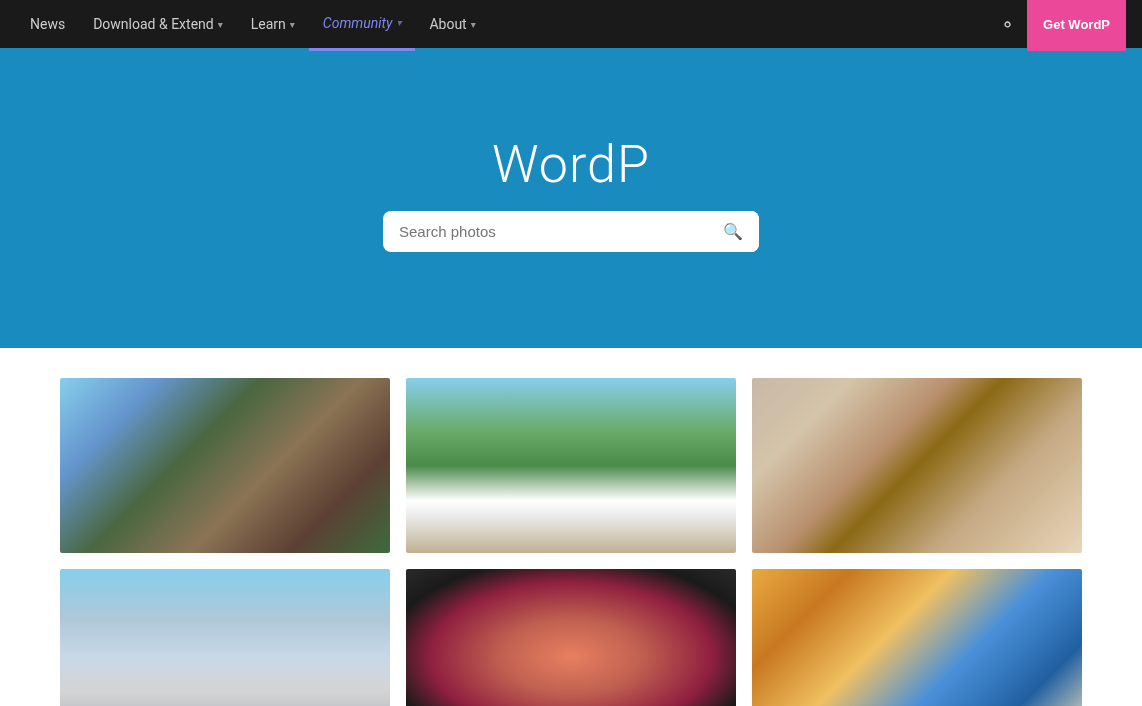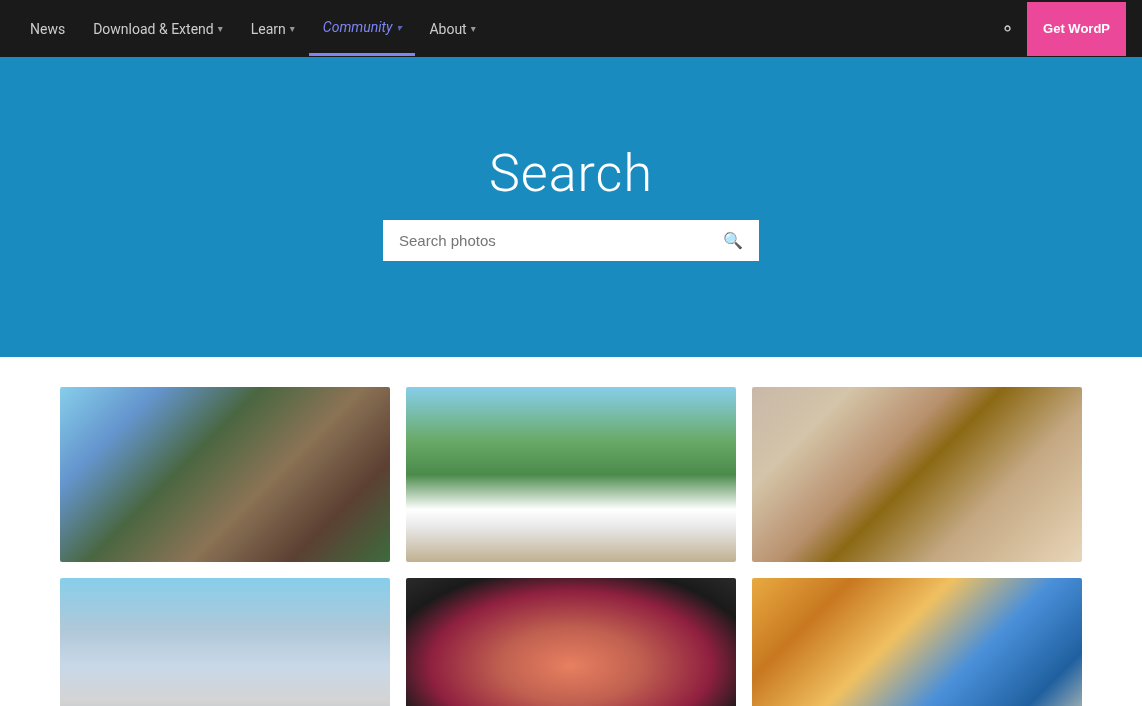--- a/index.html
+++ b/index.html
@@ -1,21 +1,21 @@
 <!DOCTYPE html>
 <html><head>
   <meta charset="utf-8">
   <style>
     * { margin: 0; padding: 0; box-sizing: border-box; }
     body { font-family: -apple-system, BlinkMacSystemFont, 'Segoe UI', Roboto, sans-serif; background: #fff; overflow-x: hidden; }
 
     
     nav {
       background: #1a1a1a;
-      height: 57px;
+      height: 48px;
       display: flex;
       align-items: center;
       padding: 0 16px;
       position: relative;
       z-index: 10;
     }
     .nav-items {
       display: flex;
       align-items: center;
       gap: 0;
@@ -85,21 +85,21 @@
       color: rgba(255,255,255,0.9);
       font-size: 16px;
       margin-bottom: 30px;
       font-weight: 300;
     }
     .search-bar {
       display: flex;
       width: 376px;
       max-width: 100%;
       background: #fff;
-      border-radius: 0;
+      border-radius: 8px;
       overflow: hidden;
     }
     .search-input {
       flex: 1;
       border: none;
       outline: none;
       padding: 12px 16px;
       font-size: 15px;
       color: #333;
       background: transparent;
@@ -162,21 +162,21 @@
       <a class="nav-item" href="#">Download &amp; Extend<span class="chevron">▾</span></a>
       <a class="nav-item" href="#">Learn<span class="chevron">▾</span></a>
       <a class="nav-item active" href="#">Community<span class="chevron">▾</span></a>
       <a class="nav-item" href="#">About<span class="chevron">▾</span></a>
     </div>
   <span class="nav-search">⚬</span>
   <button class="nav-cta">Get WordP</button>
 </nav>
 
 <section class="hero">
-  <h1 class="hero-title">Search</h1>
+  <h1 class="hero-title">WordP</h1>
   <div class="search-bar">
     <input class="search-input" type="text" placeholder="Search photos" style="">
     <button class="search-button">
       <span>🔍</span>
     </button>
   </div>
 </section>
 
 <section class="photo-grid-section">
   <div class="photo-grid">

